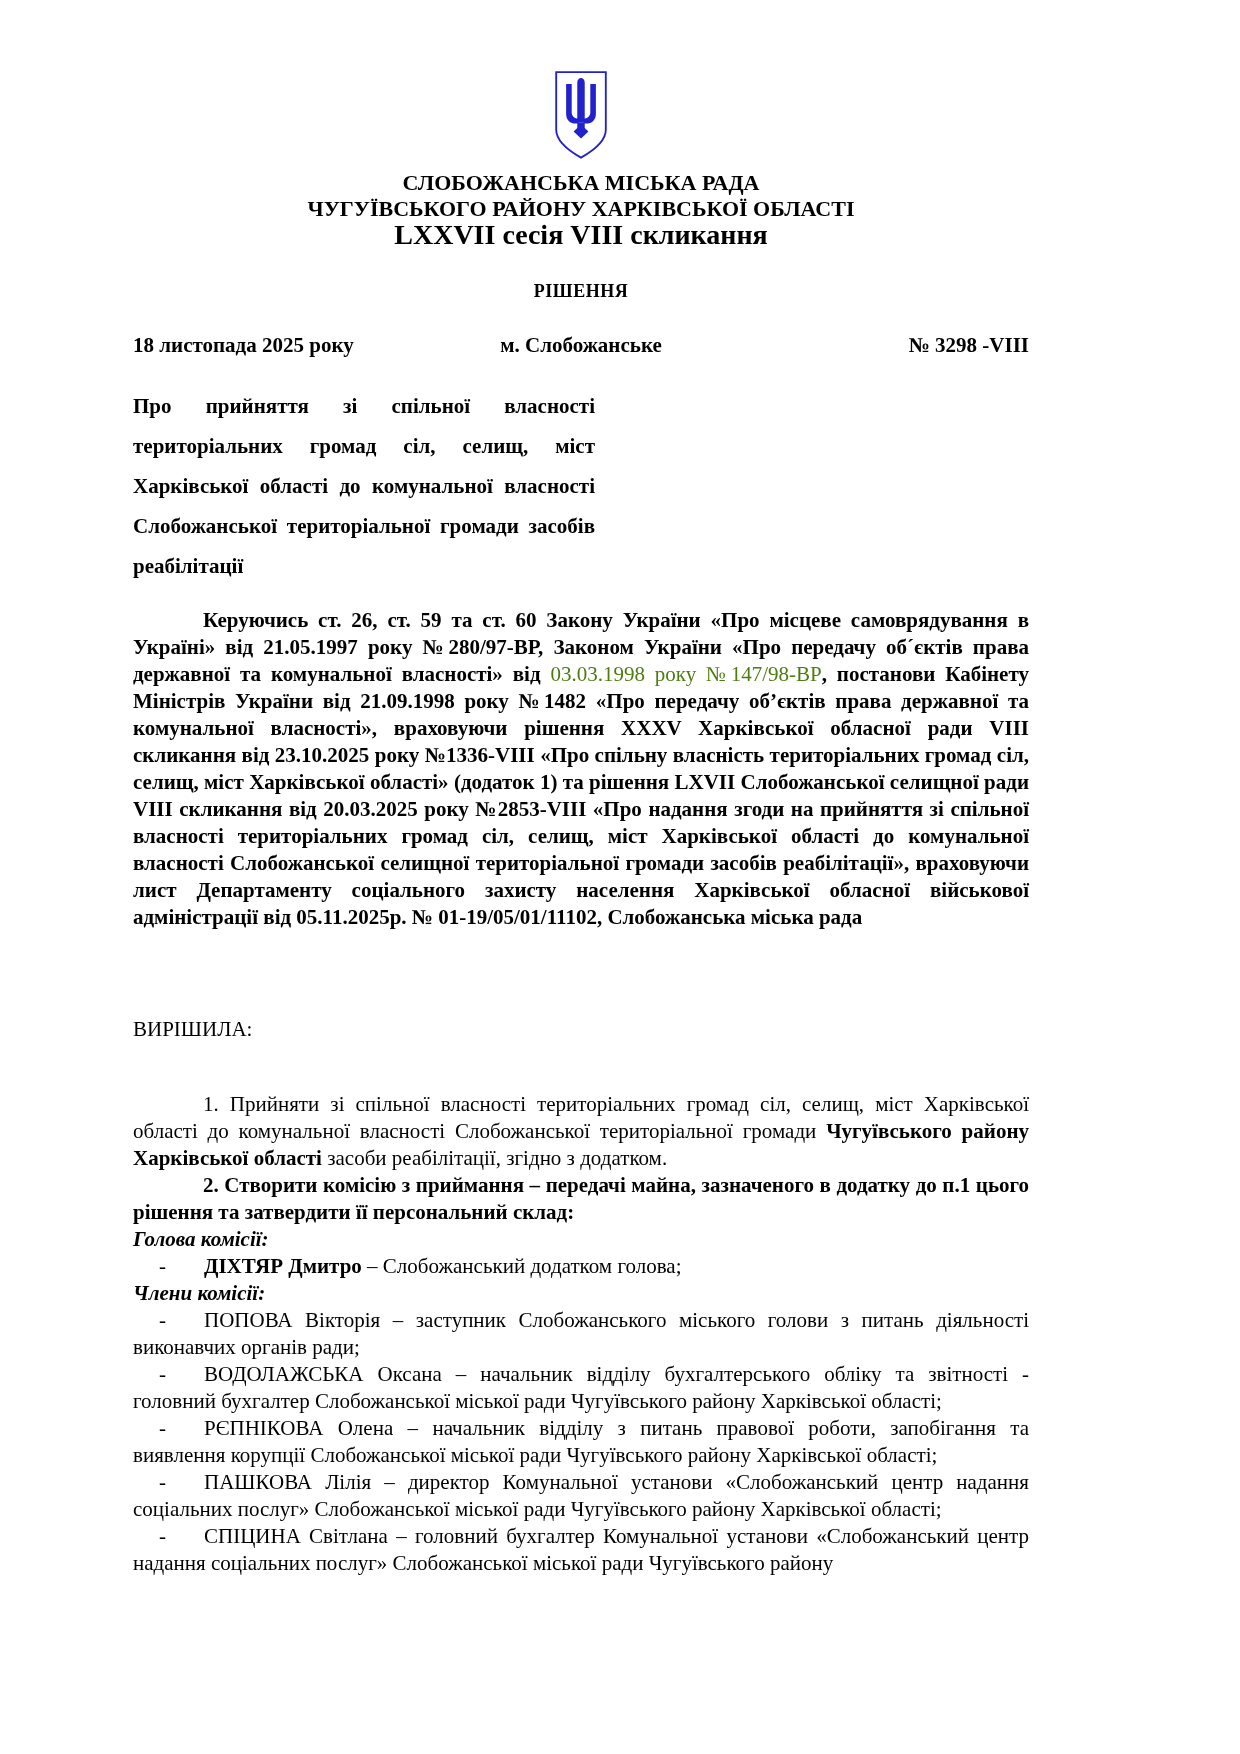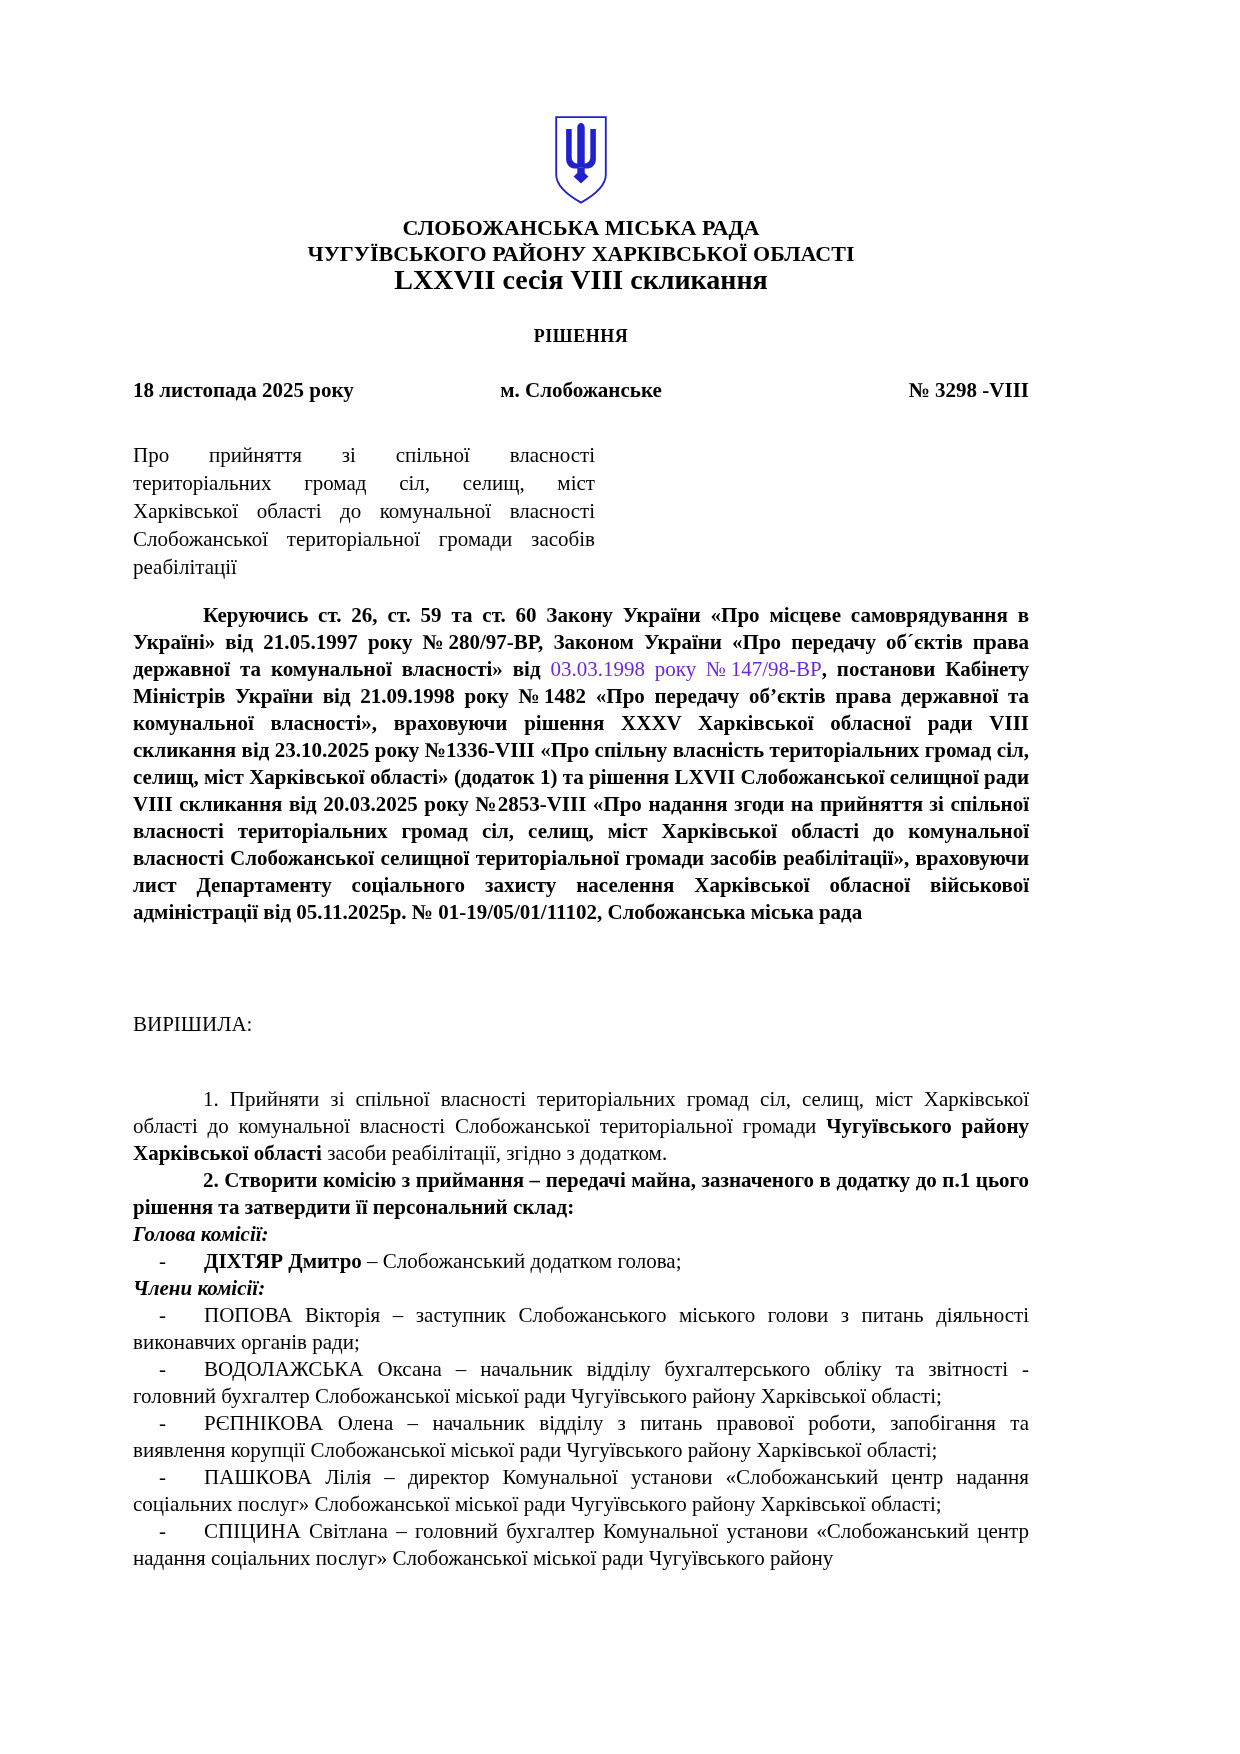--- a/index.html
+++ b/index.html
@@ -1,38 +1,38 @@
 <!DOCTYPE html>
 <html><head>
 <meta charset="utf-8">
 <style>
   html,body { margin:0; padding:0; background:#ffffff; }
   .page {
     position:relative;
     width:1229px; min-height:1754px;
     box-sizing:border-box;
-    padding:114px 200px 60px 133px;
+    padding:69px 200px 60px 133px;
     font-family:"Liberation Serif", serif;
     font-size:21px; line-height:27px; color:#000;
     background:#ffffff;
   }
   .emblem { display:block; width:62px; margin:0 auto 8px auto; }
   .h1 { text-align:center; font-weight:bold; font-size:22px; line-height:26px; }
   .h2 { text-align:center; font-weight:bold; font-size:28px; line-height:26px; }
   .doc-type { text-align:center; font-weight:bold; font-size:18px; margin-top:30px; letter-spacing:0.5px; }
   .meta { display:grid; grid-template-columns:1fr auto 1fr; font-weight:bold; margin-top:27px; }
   .meta .place { text-align:center; }
   .meta .num { text-align:right; }
   .subject {
-    width:462px; font-weight:normal; text-align:justify;
-    margin-top:37px; line-height:28px;
+    width:462px; font-weight:bold; text-align:justify;
+    margin-top:27px; line-height:40px;
   }
   p { margin:0; }
   .preamble { margin-top:21px; text-align:justify; text-indent:70px; font-weight:bold; }
-  .gray { color:#6d28d9; font-weight:normal; }
+  .gray { color:#4d7c0f; font-weight:normal; }
   .resolved { margin-top:85px; margin-bottom:48px; }
   .item { text-align:justify; text-indent:70px; }
   .b { font-weight:bold; }
   .role-label { font-weight:bold; font-style:italic; }
   .member { text-align:justify; }
   .bullet { margin-left:26px; margin-right:38px; }
 </style>
 </head>
 <body>
 

